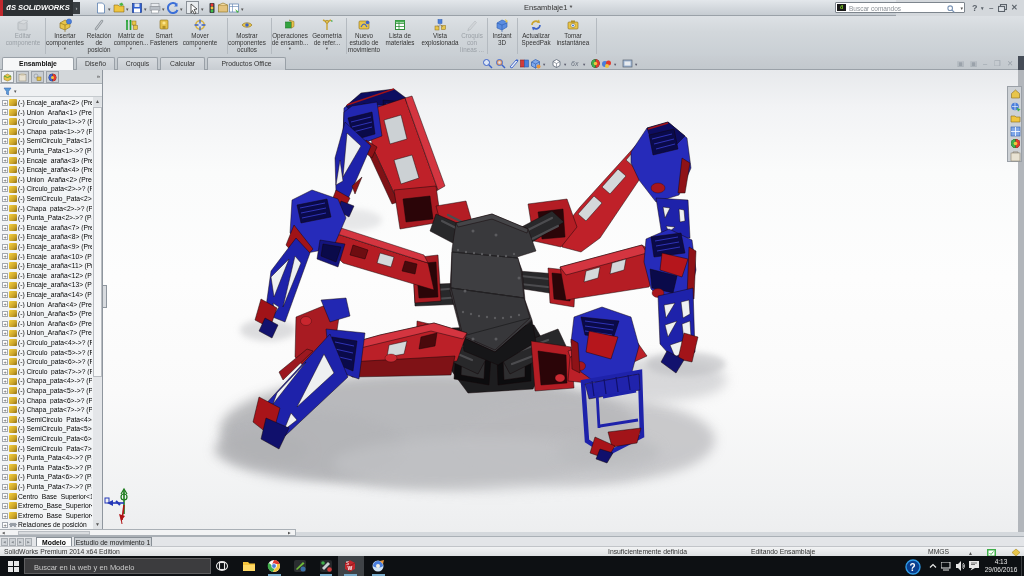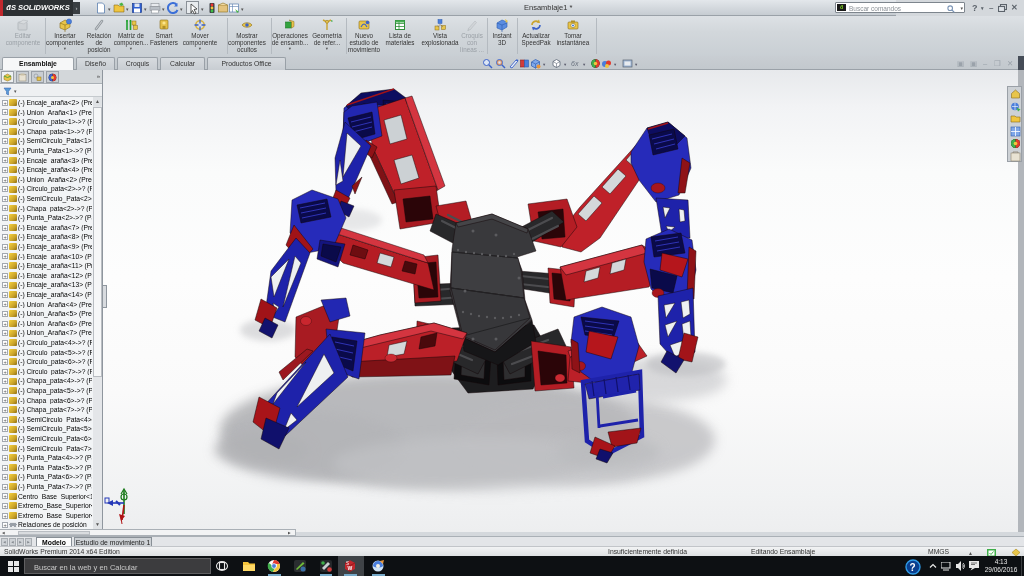--- a/index.html
+++ b/index.html
@@ -801,21 +801,21 @@
 </div>
 
 <div id="taskbar">
  <svg style="position:absolute;left:8px;top:5px" width="11" height="11" viewBox="0 0 11 11">
         <rect x="0" y="0" width="5" height="5" fill="#e8e8e8"></rect>
         <rect x="6" y="0" width="5" height="5" fill="#e8e8e8"></rect>
         <rect x="0" y="6" width="5" height="5" fill="#e8e8e8"></rect>
         <rect x="6" y="6" width="5" height="5" fill="#e8e8e8"></rect>
       </svg>
  <div id="tsearch">
-        <span>Buscar en la web y en Calcular</span>
+        <span>Buscar en la web y en Modelo</span>
       </div>
  <svg class="tkico" style="left:215px" viewBox="0 0 14 14">
         <ellipse cx="7" cy="7" rx="5.5" ry="4.5" fill="none" stroke="#e8e8e8" stroke-width="1.1"></ellipse>
         <rect x="4.5" y="3.5" width="5" height="7" fill="#0d1013" stroke="#e8e8e8" stroke-width="1.1"></rect>
       </svg>
  <svg class="tkico" style="left:242px" viewBox="0 0 14 14">
         <path d="M1 3h5l1.5 1.5H13V12H1z" fill="#f5c33b"></path>
         <path d="M1 6h12v6H1z" fill="#ffd966"></path>
       </svg>
  <svg class="tkico" style="left:267px" viewBox="0 0 14 14">

